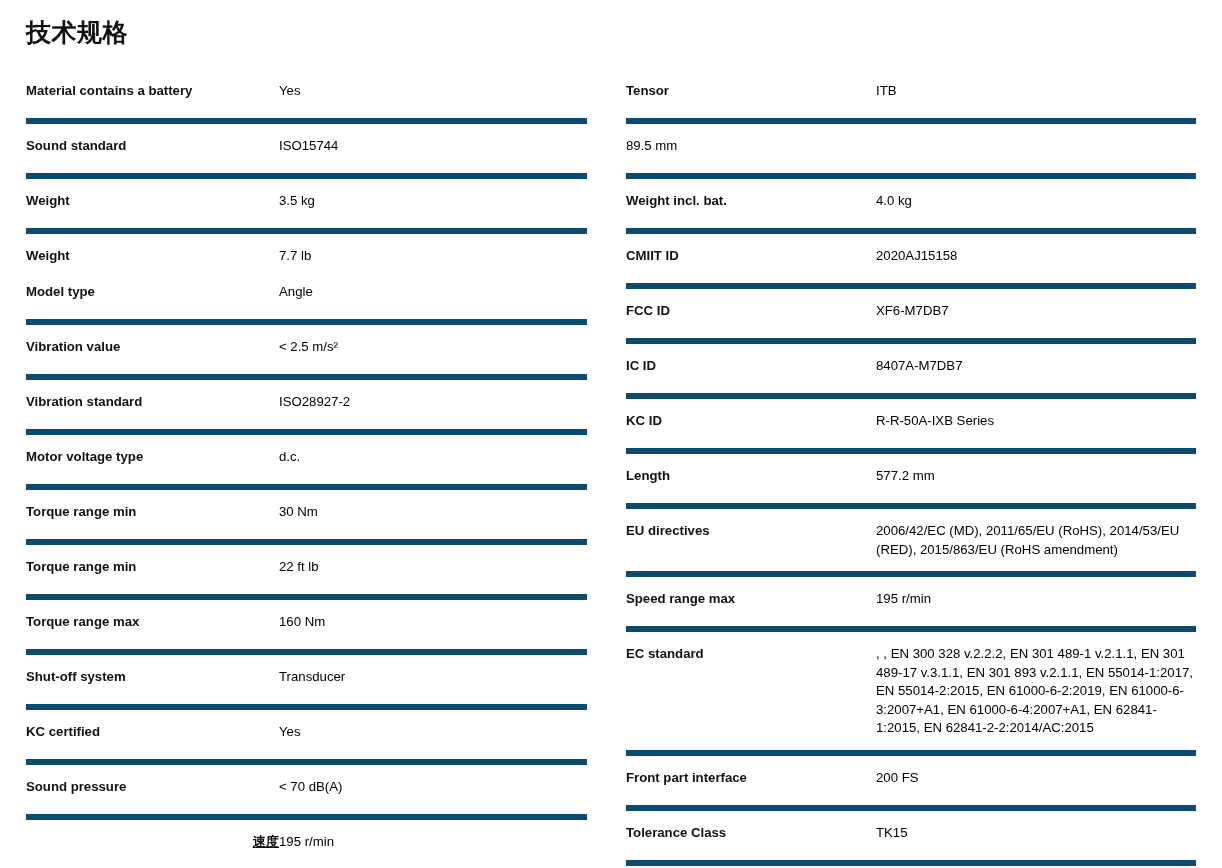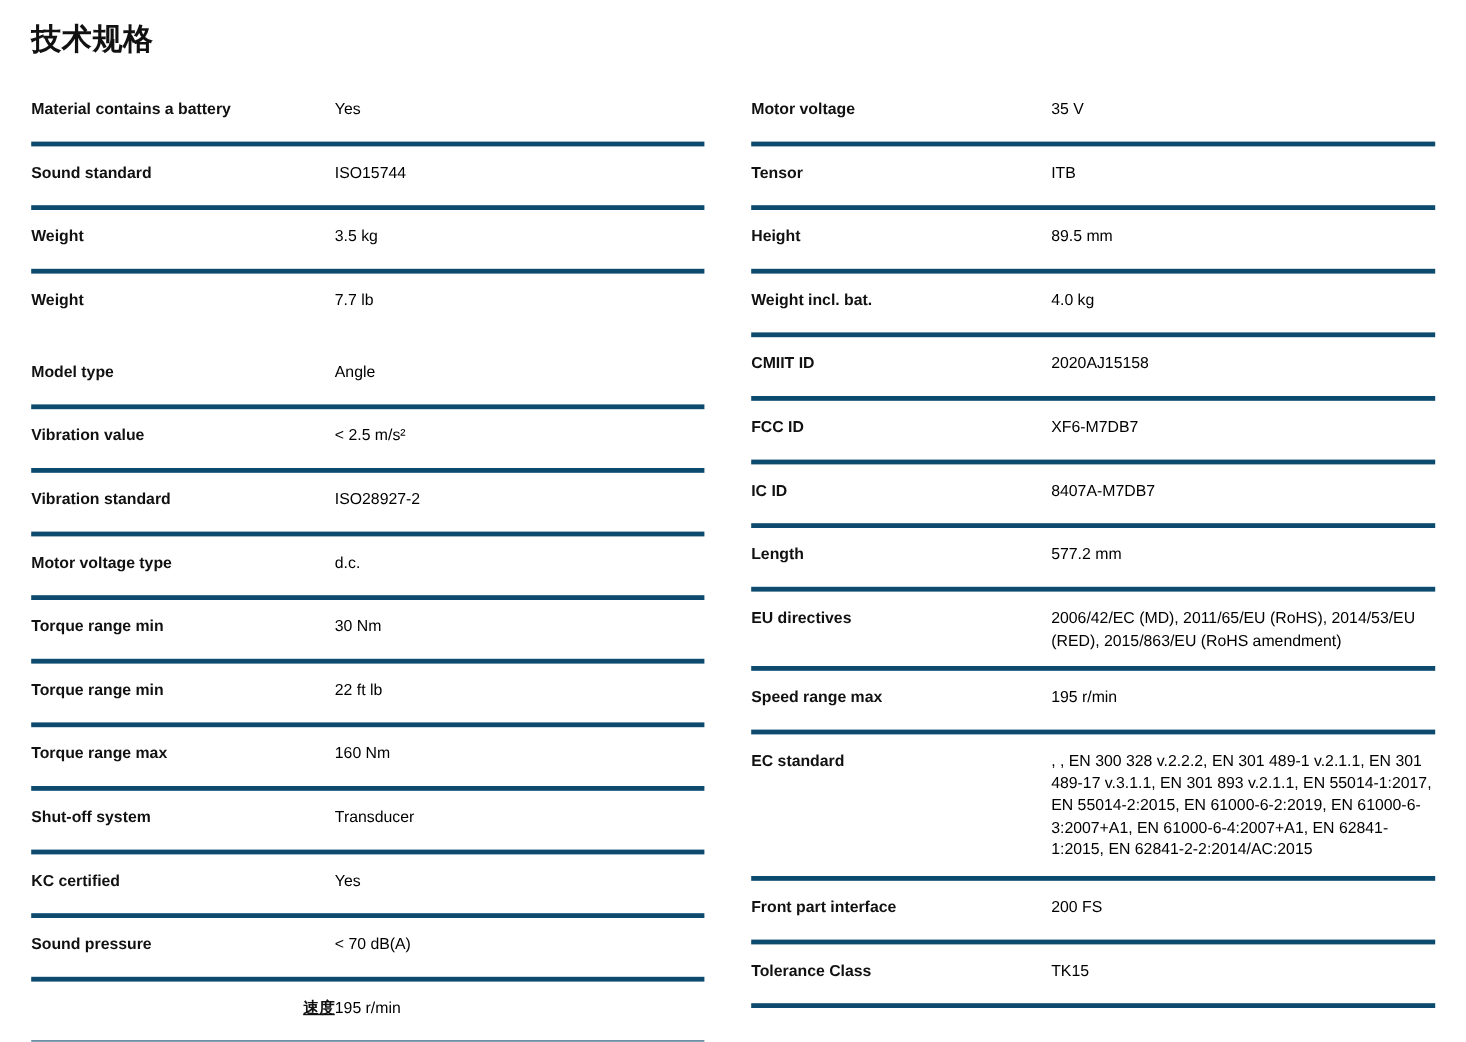--- a/index.html
+++ b/index.html
@@ -42,31 +42,30 @@
   .spec-col.left {
     padding-right: 24px;
   }
   .spec-col.right {
     padding-left: 15px;
   }
   .spec-row {
     display: flex;
     flex-direction: row;
     align-items: flex-start;
-    border-bottom: 4px solid #0c4a6e;
+    border-bottom: 6px solid #0c4a6e;
     padding: 13px 0 12px 0;
     min-height: 24px;
   }
   .spec-row.tight {
     border-bottom: none;
     padding-bottom: 6px;
   }
   .spec-row.tight-next {
     padding-top: 6px;
-    margin-top: 24px;
   }
   .spec-label {
     width: 253px;
     flex: 0 0 253px;
     font-size: 13.2px;
     font-weight: bold;
     line-height: 18px;
     color: #111111;
   }
   .spec-col.right .spec-label {
@@ -151,48 +150,47 @@
         <div class="spec-value">&lt; 70 dB(A)</div>
       </div>
       <div class="spec-row">
         <div class="spec-label underline">速度</div>
         <div class="spec-value">195 r/min</div>
       </div>
     </div>
 
     <div class="spec-col right">
       <div class="spec-row">
-        <div class="spec-label">Motor voltage</div>
-        <div class="spec-value">35 V</div>
-      </div>
-      <div class="spec-row">
         <div class="spec-label">Tensor</div>
         <div class="spec-value">ITB</div>
       </div>
       <div class="spec-row">
-        <div class="spec-label">Height</div>
         <div class="spec-value">89.5 mm</div>
       </div>
       <div class="spec-row">
         <div class="spec-label">Weight incl. bat.</div>
         <div class="spec-value">4.0 kg</div>
       </div>
       <div class="spec-row">
         <div class="spec-label">CMIIT ID</div>
         <div class="spec-value">2020AJ15158</div>
       </div>
       <div class="spec-row">
         <div class="spec-label">FCC ID</div>
         <div class="spec-value">XF6-M7DB7</div>
       </div>
       <div class="spec-row">
         <div class="spec-label">IC ID</div>
         <div class="spec-value">8407A-M7DB7</div>
       </div>
       <div class="spec-row">
+        <div class="spec-label">KC ID</div>
+        <div class="spec-value">R-R-50A-IXB Series</div>
+      </div>
+      <div class="spec-row">
         <div class="spec-label">Length</div>
         <div class="spec-value">577.2 mm</div>
       </div>
       <div class="spec-row">
         <div class="spec-label">EU directives</div>
         <div class="spec-value">2006/42/EC (MD), 2011/65/EU (RoHS), 2014/53/EU (RED), 2015/863/EU (RoHS amendment)</div>
       </div>
       <div class="spec-row">
         <div class="spec-label">Speed range max</div>
         <div class="spec-value">195 r/min</div>

